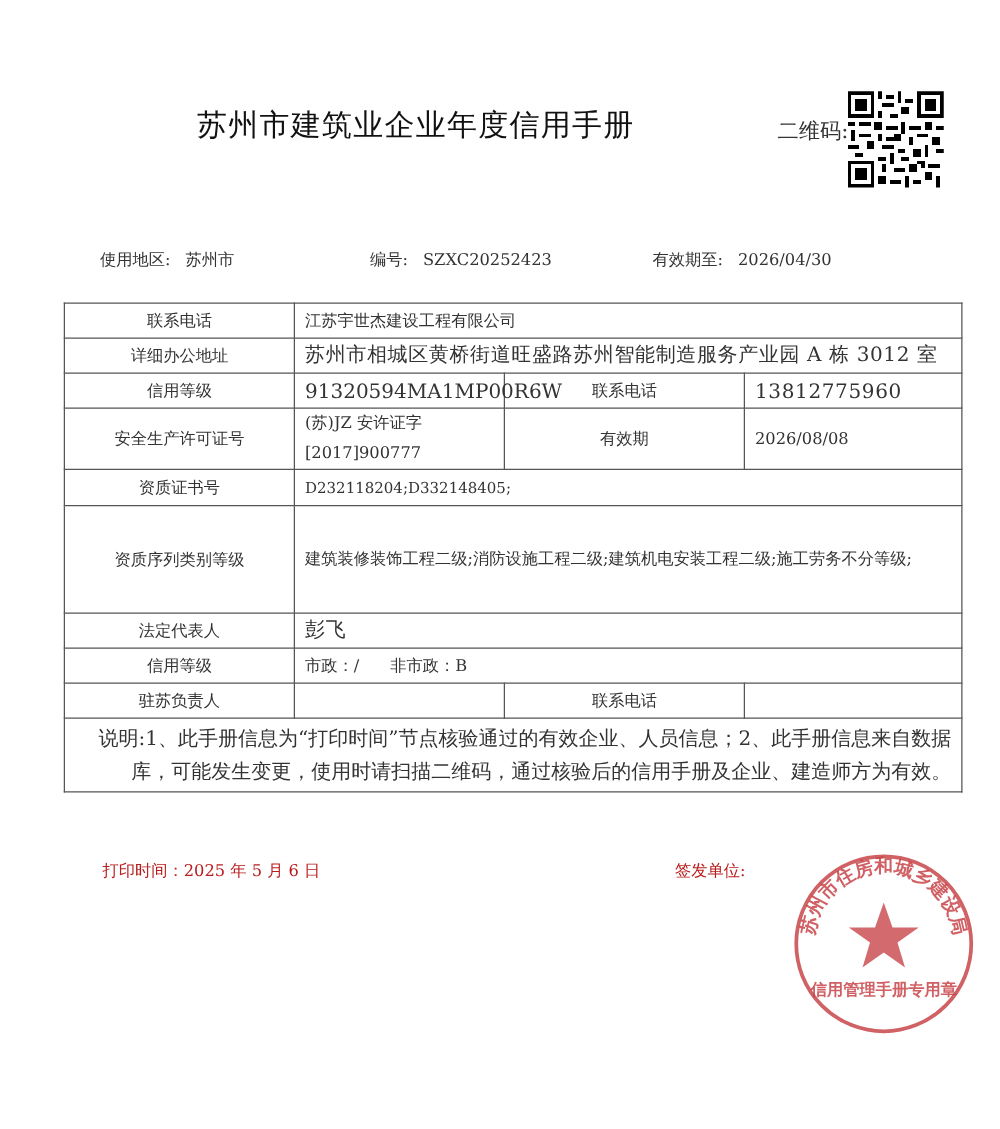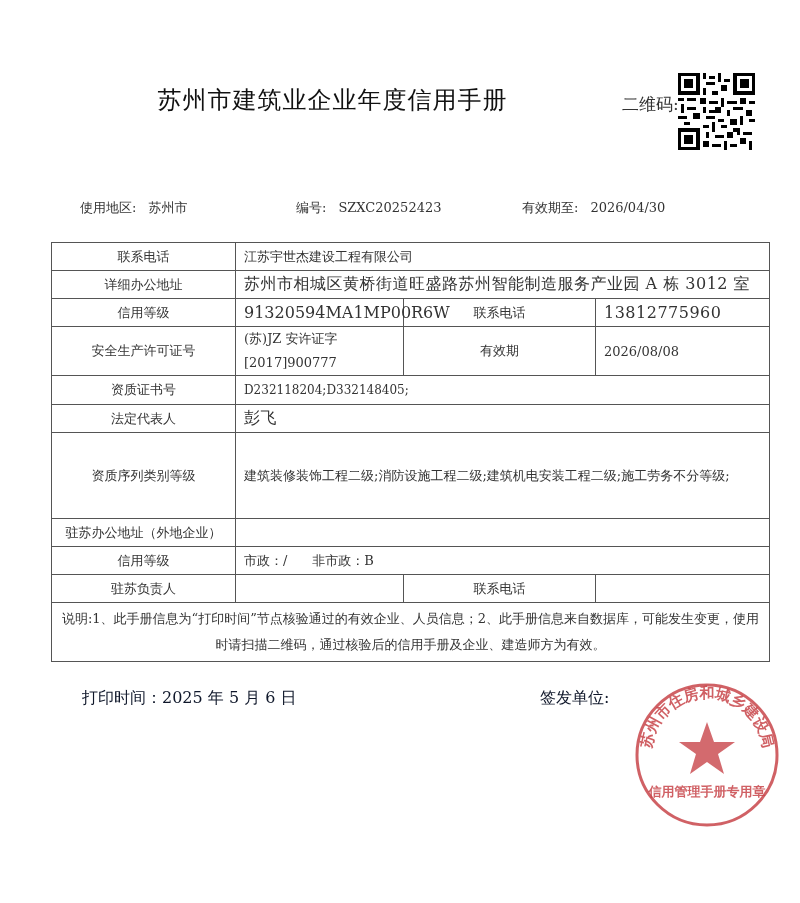--- a/index.html
+++ b/index.html
@@ -11,22 +11,22 @@
   .qr-label { position: absolute; left: 622px; top: 93px; font-size: 17px; color: #333; }
   .qr { position: absolute; left: 678px; top: 73px; width: 77px; height: 77px; }
   .meta { position: absolute; top: 199px; font-size: 13px; color: #333; text-align: right; }
   .meta span.v { margin-left: 12px; }
   table.grid { position: absolute; left: 51px; top: 242px; width: 718px;
                border-collapse: collapse; table-layout: fixed; font-size: 13px; }
   table.grid td { border: 1.5px solid #555; padding: 0 8px; height: 26px; vertical-align: middle; color: #333; }
   td.lbl { text-align: center; }
   td.big { font-size: 16px; letter-spacing: 0.5px; }
   td.top { vertical-align: top; padding-top: 4px; }
-  td.note { text-align: center; line-height: 26px; padding: 4px 10px; font-size: 13px; }
-  .footer { position: absolute; top: 688px; font-size: 16px; color: #0f172a; }
+  td.note { text-align: right; line-height: 26px; padding: 4px 10px; font-size: 16px; }
+  .footer { position: absolute; top: 688px; font-size: 13px; color: #b91c1c; }
   .seal { position: absolute; left: 632px; top: 680px; width: 150px; height: 150px; }
 </style>
 </head>
 <body>
 
 <div class="title">苏州市建筑业企业年度信用手册</div>
 
 <div class="qr-label">二维码:</div>
 <svg class="qr" viewBox="0 0 25 25" shape-rendering="crispEdges">
   <rect width="25" height="25" fill="#fff"></rect>
@@ -128,31 +128,27 @@
       <div>(苏)JZ 安许证字</div>
       <div>[2017]900777</div>
     </td>
     <td class="lbl top">有效期</td>
     <td class="top">2026/08/08</td>
   </tr>
   <tr style="height:29px">
     <td class="lbl">资质证书号</td>
     <td colspan="3" style="font-size:12px">D232118204;D332148405;</td>
   </tr>
-  <tr style="height:28px">
-    <td class="lbl">法定代表人</td>
-    <td colspan="3" class="big">彭飞</td>
-  </tr>
   <tr style="height:86px">
     <td class="lbl">资质序列类别等级</td>
     <td colspan="3" class="top" style="line-height:24px">建筑装修装饰工程二级;消防设施工程二级;建筑机电安装工程二级;施工劳务不分等级;</td>
   </tr>
   <tr style="height:28px">
-    <td class="lbl" style="padding:0 2px">驻苏办公地址（外地企业）</td>
-    <td colspan="3"></td>
+    <td class="lbl">法定代表人</td>
+    <td colspan="3" class="big">彭飞</td>
   </tr>
   <tr style="height:28px">
     <td class="lbl">信用等级</td>
     <td colspan="3" style="white-space:pre">市政：/      非市政：B</td>
   </tr>
   <tr style="height:28px">
     <td class="lbl">驻苏负责人</td>
     <td></td>
     <td class="lbl">联系电话</td>
     <td></td>

